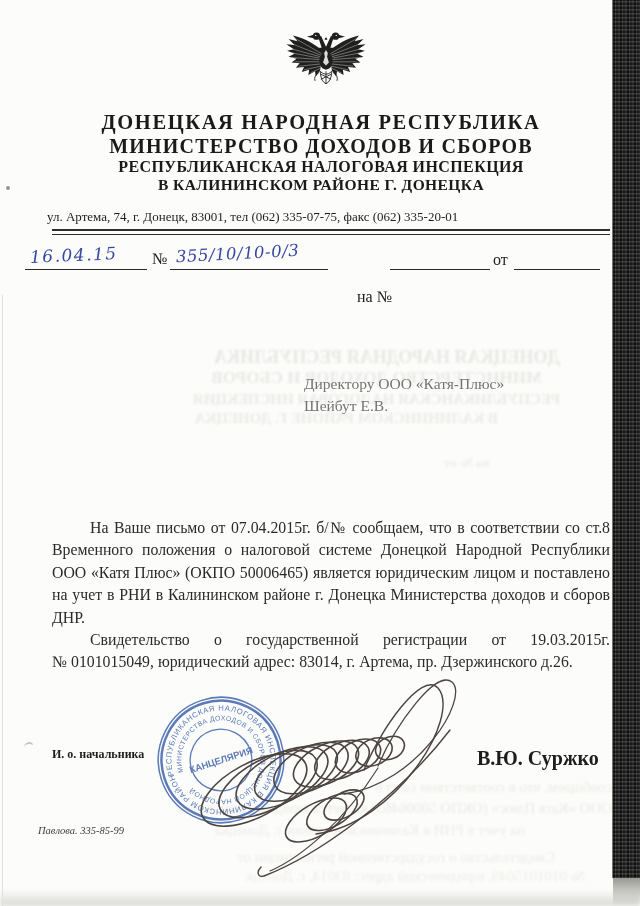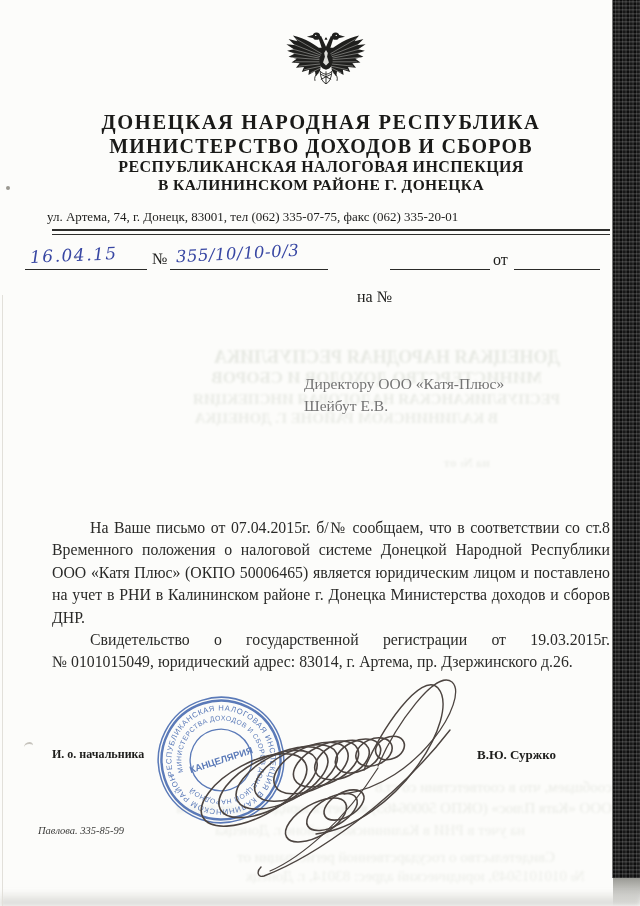--- a/index.html
+++ b/index.html
@@ -60,21 +60,21 @@
   .ul4{left:514px;top:269px;width:86px;}
   
   .recipient{position:absolute;left:304px;top:373px;font-size:15.5px;line-height:22px;color:#737373;}
   
   .body-block{position:absolute;left:52px;top:517px;width:558px;font-size:15.8px;color:#26262          4;}
   .body-line{line-height:22.4px;text-align:justify;text-align-last:justify;white-space:normal;}
   .body-line.first{padding-left:38px;}
   .body-line.last{text-align-last:left;}
   
   .sig-pos{position:absolute;left:52px;top:747px;font-size:12px;font-weight:bold;color:#1d1d1b;}
-  .sig-name{position:absolute;left:477px;top:747px;font-size:13px;font-weight:bold;color:#1d1d1b;}
+  .sig-name{position:absolute;left:477px;top:747px;font-size:20px;font-weight:bold;color:#1d1d1b;}
   .contact{position:absolute;left:38px;top:825px;font-size:10.5px;font-style:italic;color:#3c3c3a;}
   
   .stamp{position:absolute;left:155px;top:694px;width:132px;height:132px;opacity:.85;transform:rotate(-18deg);}
   .pen-sig{position:absolute;left:166px;top:672px;width:312px;height:218px;}
 </style>
 </head>
 <body>
 
 <div class="page">
 

